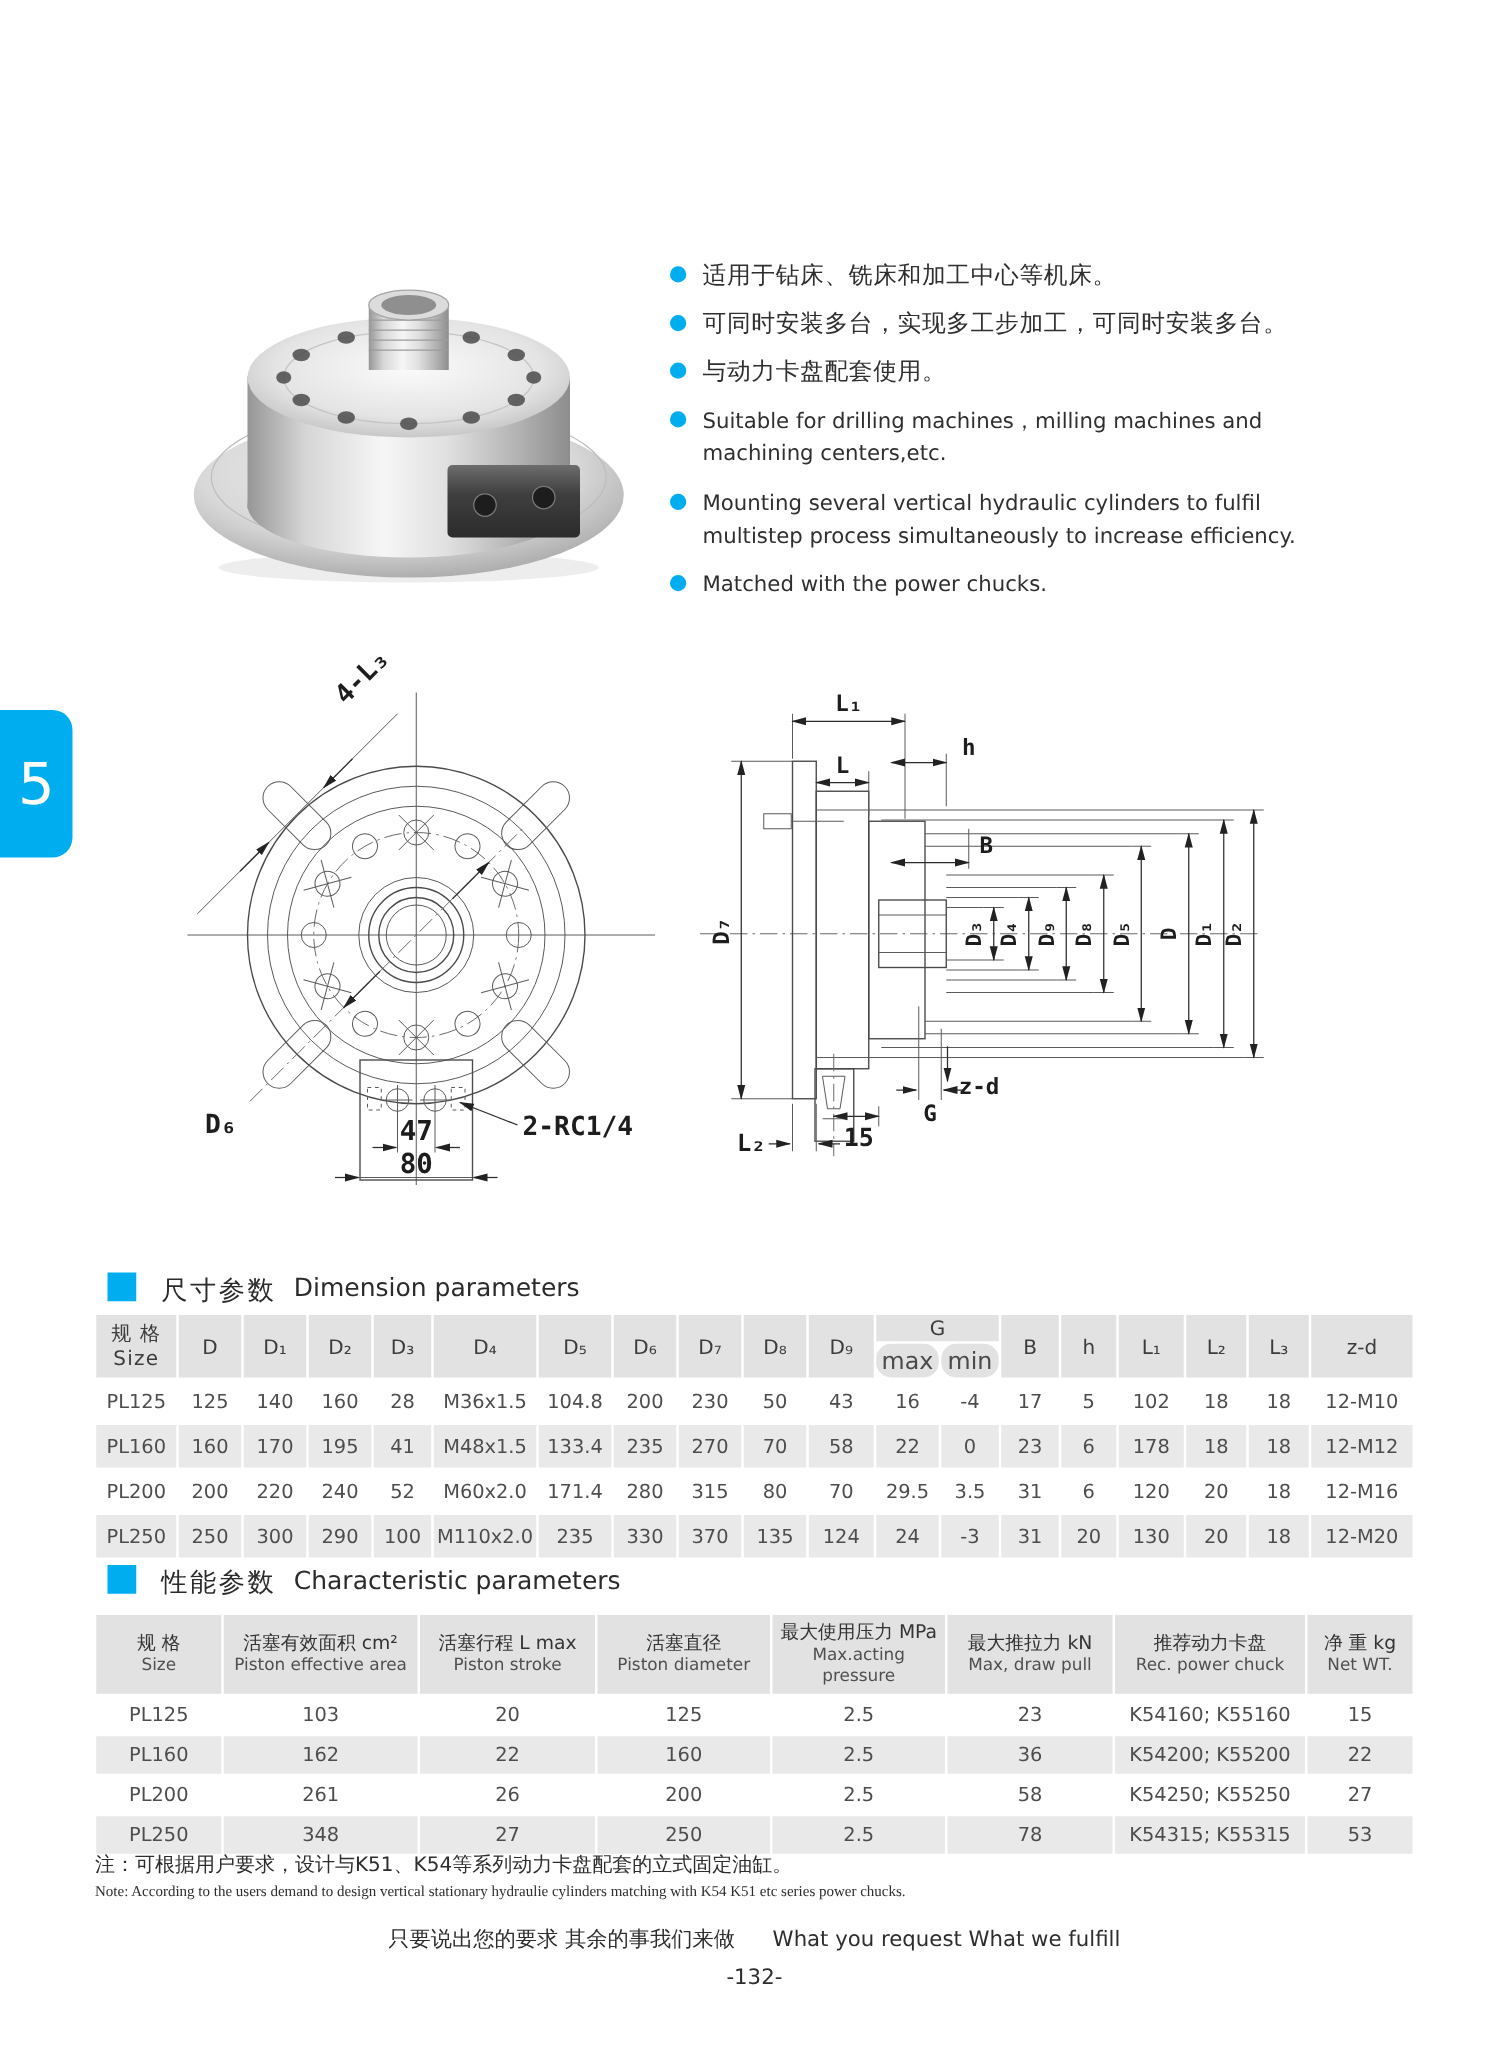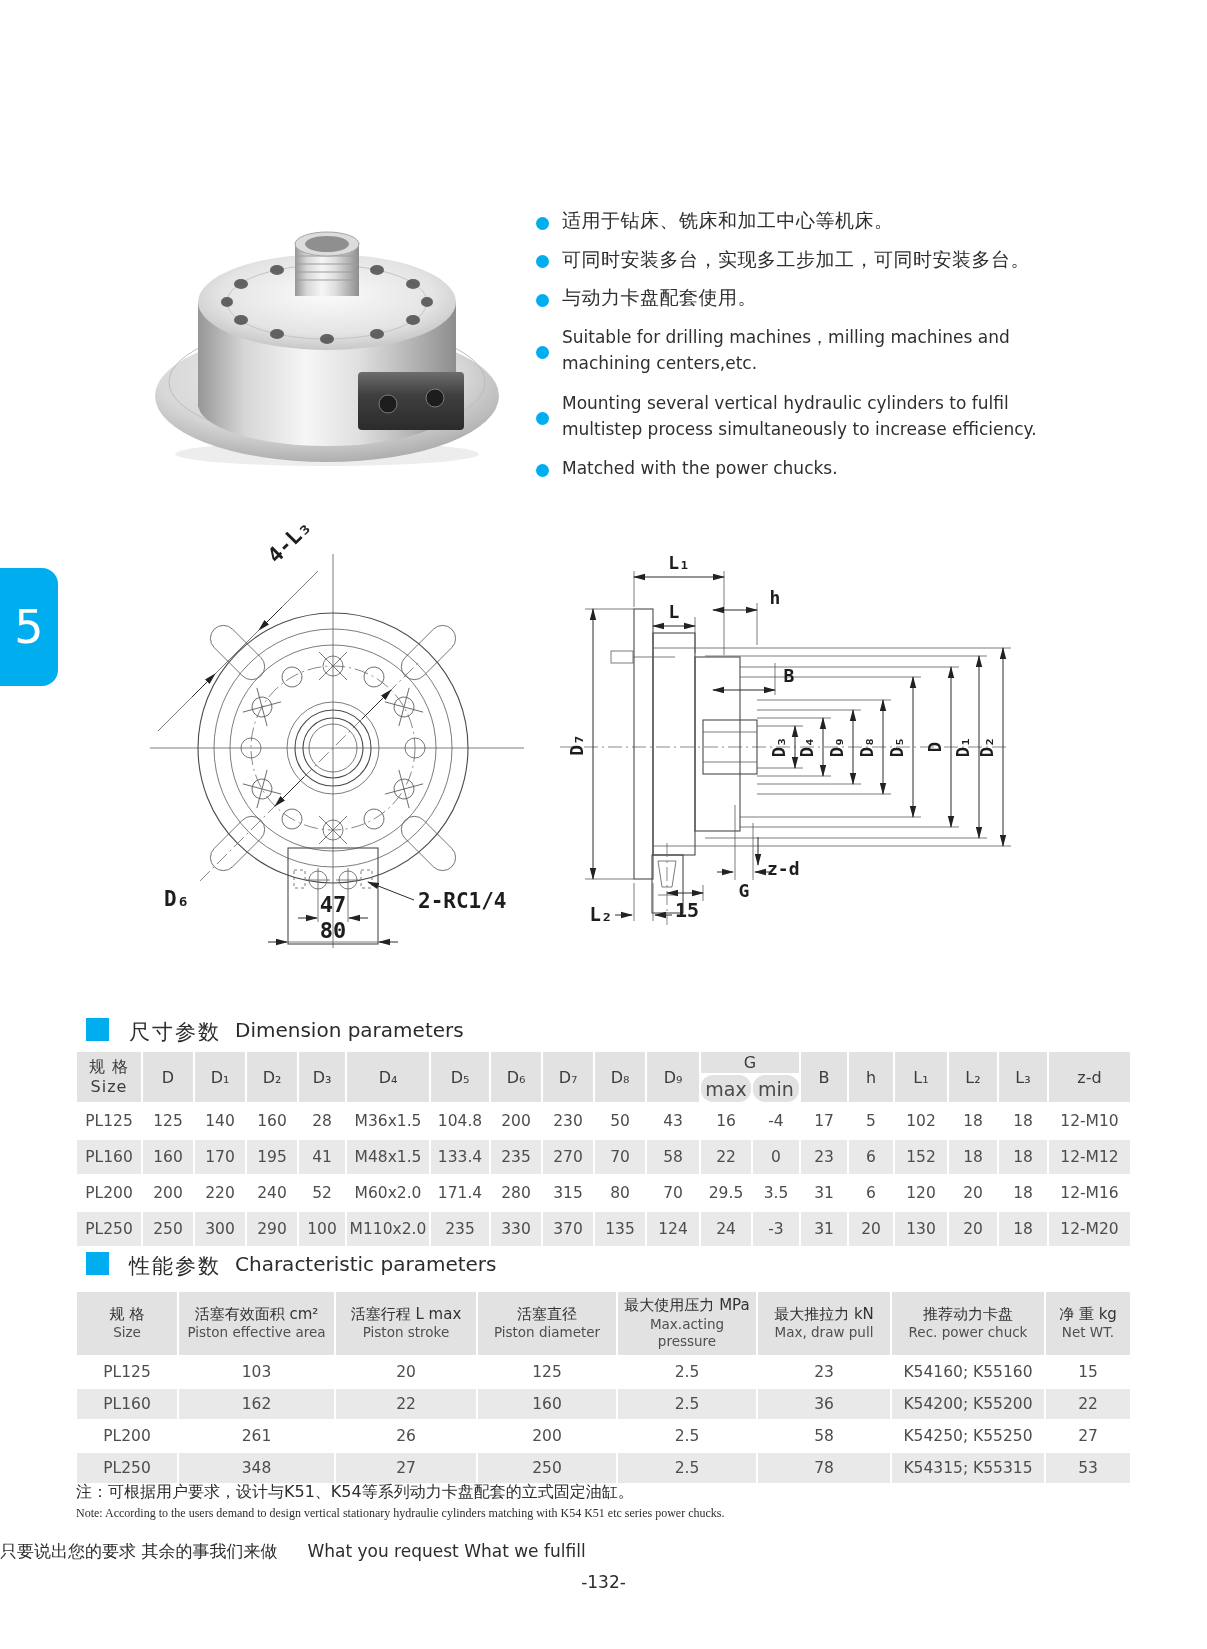--- a/index.html
+++ b/index.html
@@ -11,21 +11,21 @@
   .titles{margin-left:26px;}
   .title-zh{color:var(--accent);font-size:33px;font-weight:bold;letter-spacing:4px;line-height:1.1;}
   .title-en{color:var(--accent);font-size:17px;letter-spacing:0.2px;margin-top:3px;}
   
   .side-tab{position:absolute;left:0;top:568px;width:58px;height:118px;background:var(--accent);
             border-radius:0 16px 16px 0;display:flex;align-items:center;justify-content:center;
             color:#fff;font-size:46px;}
   
   .features{position:absolute;left:536px;top:208px;width:630px;}
   .features ul{list-style:none;margin:0;padding:0;}
-  .features li{display:flex;margin-bottom:13px;align-items:center;}
+  .features li{display:flex;margin-bottom:13px;}
   .features .dot{flex:0 0 13px;width:13px;height:13px;border-radius:50%;background:var(--accent);
                  margin:5px 13px 0 0;}
   .f-zh .ftext{font-size:19px;color:#2f2f2f;line-height:1.35;letter-spacing:0.5px;}
   .f-en{margin-top:24px;width:505px;}
   .f-en .ftext{font-size:17px;color:#2f2f2f;line-height:1.55;}
   
   .drawing{position:absolute;}
   .dl{stroke:#4a4a4a;stroke-width:1.1;fill:none;}
   .thin{stroke:#5a5a5a;stroke-width:0.8;fill:none;}
   .cl{stroke:#6a6a6a;stroke-width:0.8;fill:none;stroke-dasharray:14 4 2 4;}
@@ -49,21 +49,21 @@
   .g-top{padding:1px;font-size:16px;}
   .g-sub{padding:2px 1px;font-size:19px;color:#4a4a4a;border-radius:12px;}
   .char-table th{padding:4px 1px;}
   .char-table .h-zh{font-size:15px;color:#333;line-height:1.3;}
   .char-table .h-en{font-size:13.5px;color:#4f4f4f;line-height:1.3;}
   .char-table td{padding:6px 1px;}
   
   .note{position:absolute;left:76px;top:1464px;width:1070px;}
   .note .n-zh{font-size:16px;color:#2d2d2d;line-height:1.5;margin-top:16px;}
   .note .n-en{font-size:12px;color:#2d2d2d;line-height:1.5;font-family:Liberation Serif, serif;}
-  .slogan{position:absolute;left:0;top:1540px;width:1207px;text-align:left;font-size:17px;color:#2d2d2d;}
+  .slogan{position:absolute;left:0;top:1540px;width:1207px;text-align:center;font-size:17px;color:#2d2d2d;}
   .slogan .gap{display:inline-block;width:30px;}
   .pageno{position:absolute;left:0;top:1572px;width:1207px;text-align:center;font-size:17px;color:#2d2d2d;}
   :root{--accent:#00AEEF;}
 </style>
 </head>
 <body>
 
 <div class="page">
 
 
@@ -444,21 +444,21 @@
             <td>M48x1.5</td>
             <td>133.4</td>
             <td>235</td>
             <td>270</td>
             <td>70</td>
             <td>58</td>
             <td>22</td>
             <td>0</td>
             <td>23</td>
             <td>6</td>
-            <td>152</td>
+            <td>178</td>
             <td>18</td>
             <td>18</td>
             <td>12-M12</td>
           </tr>
           <tr>
             <td>PL200</td>
             <td>200</td>
             <td>220</td>
             <td>240</td>
             <td>52</td>

